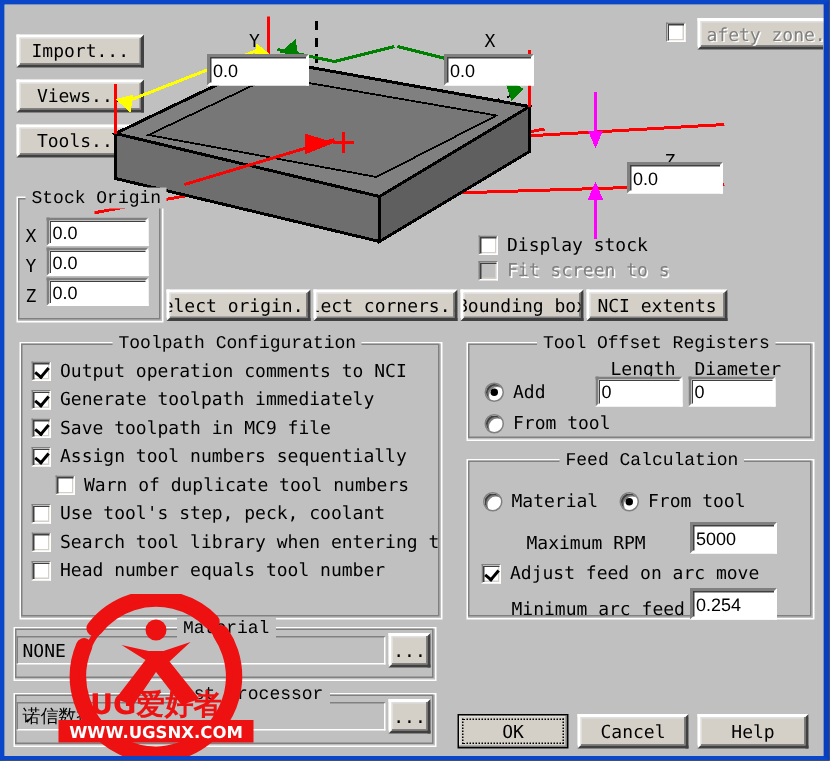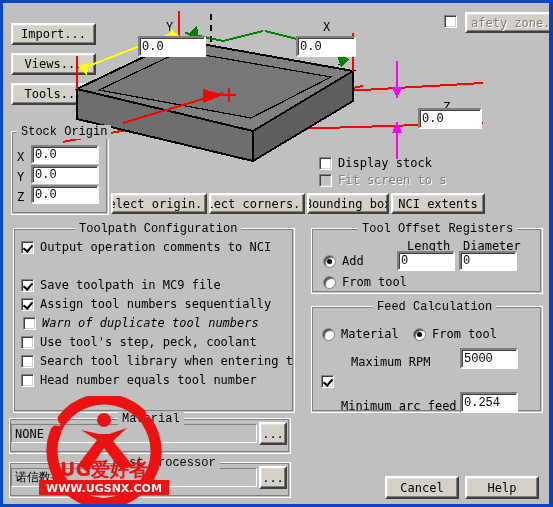--- a/index.html
+++ b/index.html
@@ -49,21 +49,21 @@
 
   .field{
     position:absolute;
     background:#ffffff;
     border-top:2px solid #808080;
     border-left:2px solid #808080;
     border-right:2px solid #ffffff;
     border-bottom:2px solid #ffffff;
     box-shadow: inset 1px 1px 0 #404040;
     box-sizing:border-box;
-    font-family:Liberation Mono, monospace;
+    font-family:Liberation Sans, sans-serif;
     font-size:12px;color:#000;
     display:flex;align-items:center;
     padding-left:2px;
     overflow:hidden;white-space:nowrap;
   }
   .flatfield{
     position:absolute;
     background:#c0c0c0;
     border-top:1px solid #808080;
     border-left:1px solid #808080;
@@ -278,29 +278,33 @@
       <span>NCI extents</span>
     </div>
 
     <div class="group" style="left:10px;top:225px;width:282px;height:185px;"></div>
     <div class="grouptitle" style="left:72px;top:219px;">Toolpath Configuration</div>
 
     <div class="cbrow" style="left:18px;top:237px;">
       <span class="cbox checked"></span>
       <span class="txt">Output operation comments to NCI</span>
     </div>
+    <div class="cbrow" style="left:18px;top:256px;">
+      <span class="cbox checked"></span>
+      <span class="txt">Generate toolpath immediately</span>
+    </div>
     <div class="cbrow" style="left:18px;top:275px;">
       <span class="cbox checked"></span>
       <span class="txt">Save toolpath in MC9 file</span>
     </div>
     <div class="cbrow" style="left:18px;top:294px;">
       <span class="cbox checked"></span>
       <span class="txt">Assign tool numbers sequentially</span>
     </div>
-    <div class="cbrow" style="left:20px;top:313px;font-style:italic;">
+    <div class="cbrow" style="left:34px;top:313px;">
       <span class="cbox"></span>
       <span class="txt">Warn of duplicate tool numbers</span>
     </div>
     <div class="cbrow" style="left:18px;top:332px;">
       <span class="cbox"></span>
       <span class="txt">Use tool's step, peck, coolant</span>
     </div>
     <div class="cbrow" style="left:18px;top:351px;width:272px;overflow:hidden;">
       <span class="cbox"></span>
       <span class="txt">Search tool library when entering tool r</span>
@@ -344,20 +348,21 @@
       <span class="txt">From tool</span>
     </div>
 
     <div class="lbl" style="left:348px;top:352px;">Maximum RPM</div>
     <div class="field" style="left:457px;top:345px;width:58px;height:21px;">
       <span>5000</span>
     </div>
 
     <div class="cbrow" style="left:318px;top:372px;">
       <span class="cbox checked"></span>
+      <span class="txt">Adjust feed on arc move</span>
     </div>
 
     <div class="lbl" style="left:338px;top:396px;">Minimum arc feed</div>
     <div class="field" style="left:457px;top:389px;width:58px;height:21px;">
       <span>0.254</span>
     </div>
 
     <div class="group" style="left:6px;top:415px;width:282px;height:36px;"></div>
     <div class="grouptitle" style="left:115px;top:409px;">Material</div>
     <div class="flatfield" style="left:8px;top:421px;width:246px;height:19px;">
@@ -369,20 +374,24 @@
 
     <div class="group" style="left:6px;top:459px;width:282px;height:36px;"></div>
     <div class="grouptitle" style="left:115px;top:453px;">ost Processor</div>
     <div class="flatfield" style="left:8px;top:465px;width:246px;height:19px;font-family:'DejaVu Sans','Liberation Sans',sans-serif;">
       <span>诺信数控</span>
     </div>
     <div class="btn" style="left:256px;top:463px;width:28px;height:23px;">
       <span>...</span>
     </div>
 
+    <div class="btn defaulted" style="left:302px;top:473px;width:74px;height:23px;">
+      <span class="focusring"></span>
+      <span>OK</span>
+    </div>
     <div class="btn" style="left:382px;top:473px;width:74px;height:23px;">
       <span>Cancel</span>
     </div>
     <div class="btn" style="left:462px;top:473px;width:74px;height:23px;">
       <span>Help</span>
     </div>
 
     <div id="watermark">
       <svg width="200" height="114" viewBox="0 0 200 114" xmlns="http://www.w3.org/2000/svg">
 

